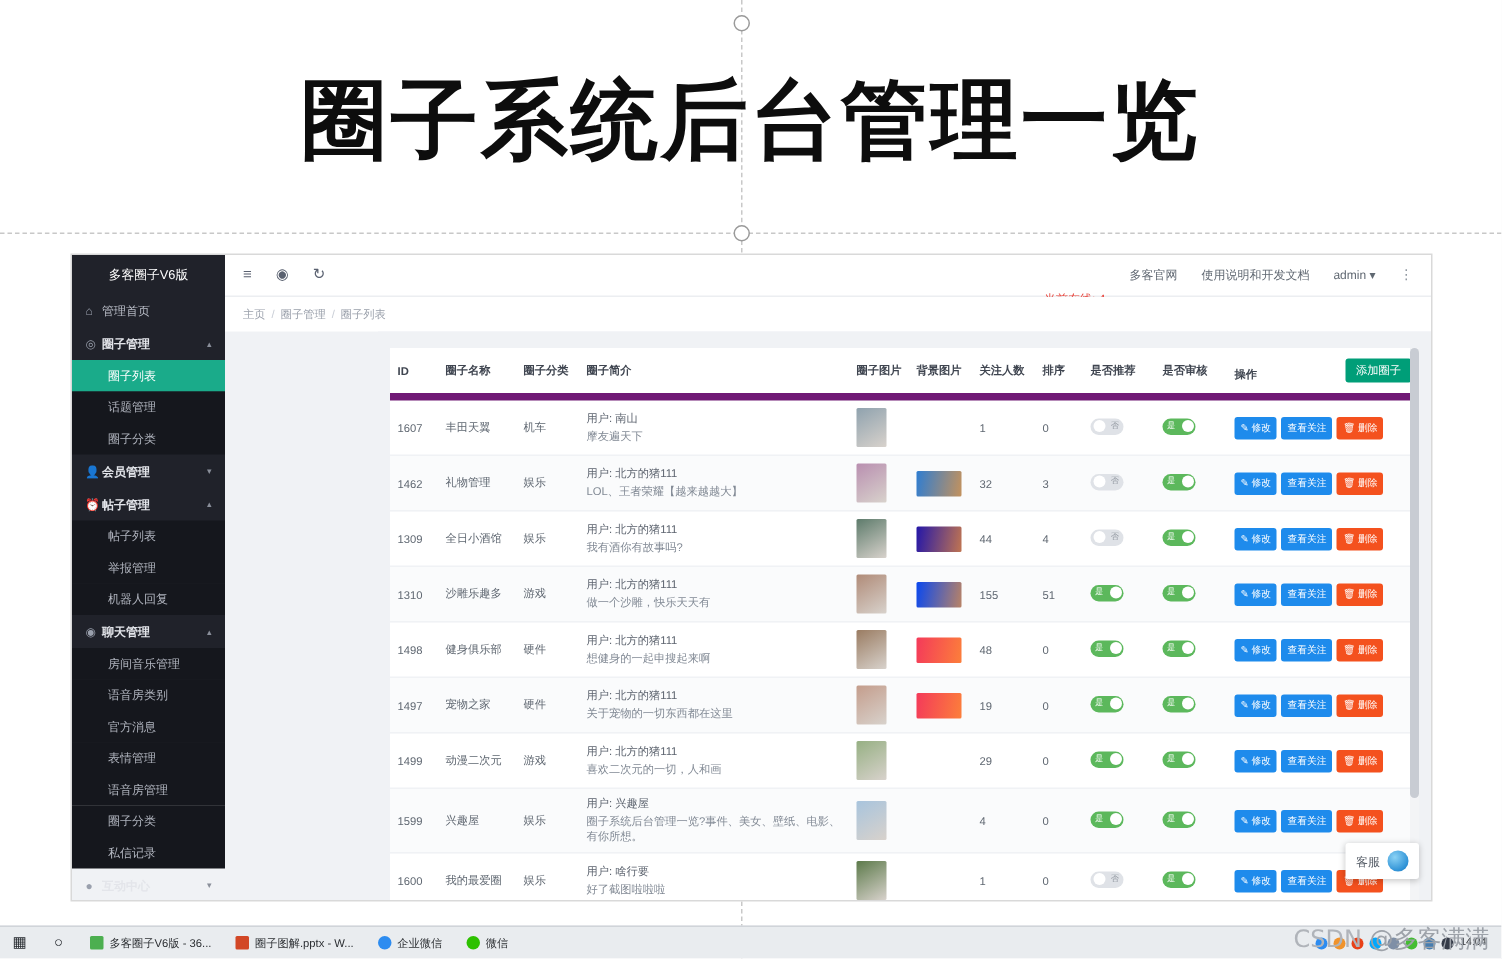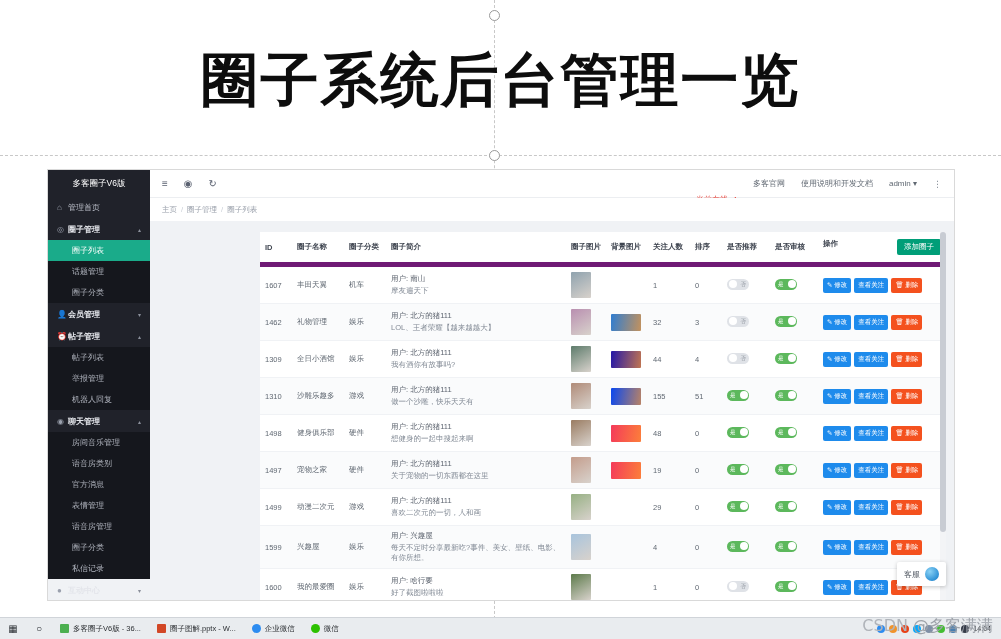--- a/index.html
+++ b/index.html
@@ -424,21 +424,21 @@
               <th>圈子名称</th>
               <th>圈子分类</th>
               <th>圈子简介</th>
               <th>圈子图片</th>
               <th>背景图片</th>
               <th>关注人数</th>
               <th>排序</th>
               <th>是否推荐</th>
               <th>是否审核</th>
               <th>
-                <div style="display:flex;align-items:flex-start;justify-content:space-between;">
+                <div style="display:flex;align-items:flex-end;justify-content:space-between;">
                   <span>操作</span>
                   <button class="addbtn">添加圈子</button>
                 </div>
               </th>
             </tr>
           </thead>
           <tbody id="tbody">
               <tr>
                 <td>1607</td>
                 <td>丰田天翼</td>
@@ -574,21 +574,21 @@
                 <td><span class="sw on"><span class="knob"></span><span class="txt">是</span></span></td>
                 <td><span class="sw on"><span class="knob"></span><span class="txt">是</span></span></td>
                 <td><span class="ab edit">✎ 修改</span><span class="ab view">查看关注</span><span class="ab del">🗑 删除</span></td>
               </tr>
               <tr class="alt">
                 <td>1599</td>
                 <td>兴趣屋</td>
                 <td>娱乐</td>
                 <td>
                   <div class="intro-line1">用户: 兴趣屋</div>
-                  <div class="intro-line2">每天不定时分享最新吃?事件、美女、壁纸、电影、有你所想。</div>
+                  <div class="intro-line2">圈子系统后台管理一览?事件、美女、壁纸、电影、有你所想。</div>
                 </td>
                 <td>
                   <span class="thumb tall" style="background:linear-gradient(150deg,#a8c4dd 0%, #d8d2cc 100%)"></span>
                 </td>
                 <td></td>
                 <td>4</td>
                 <td>0</td>
                 <td><span class="sw on"><span class="knob"></span><span class="txt">是</span></span></td>
                 <td><span class="sw on"><span class="knob"></span><span class="txt">是</span></span></td>
                 <td><span class="ab edit">✎ 修改</span><span class="ab view">查看关注</span><span class="ab del">🗑 删除</span></td>

